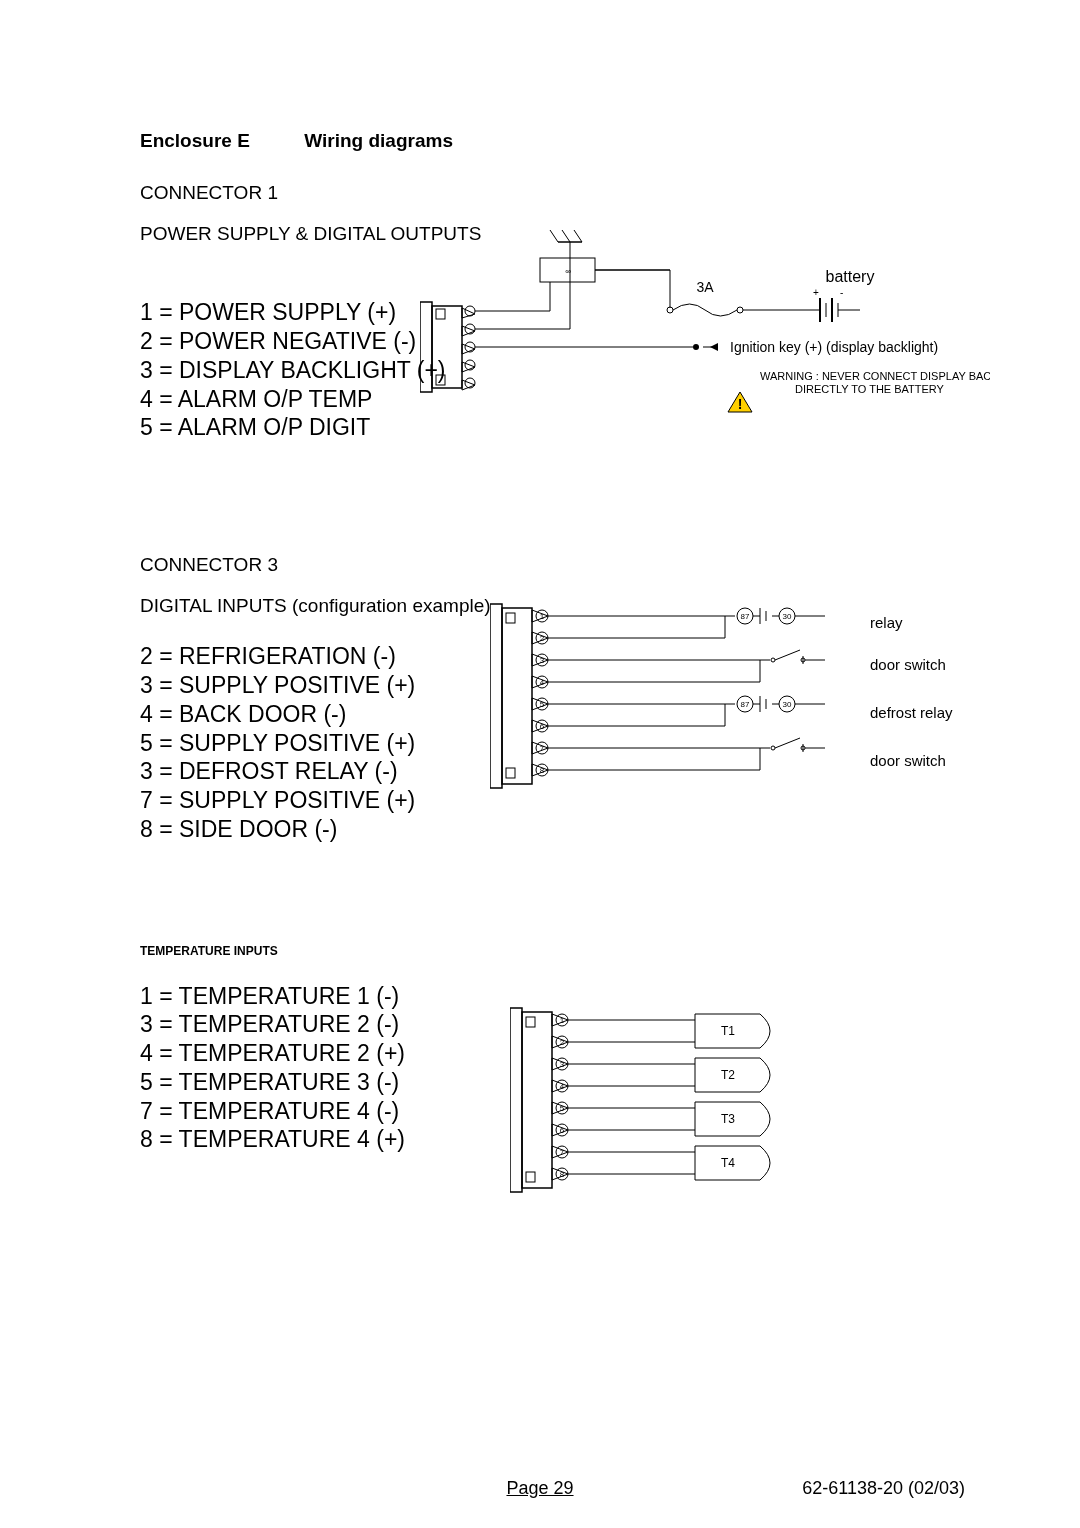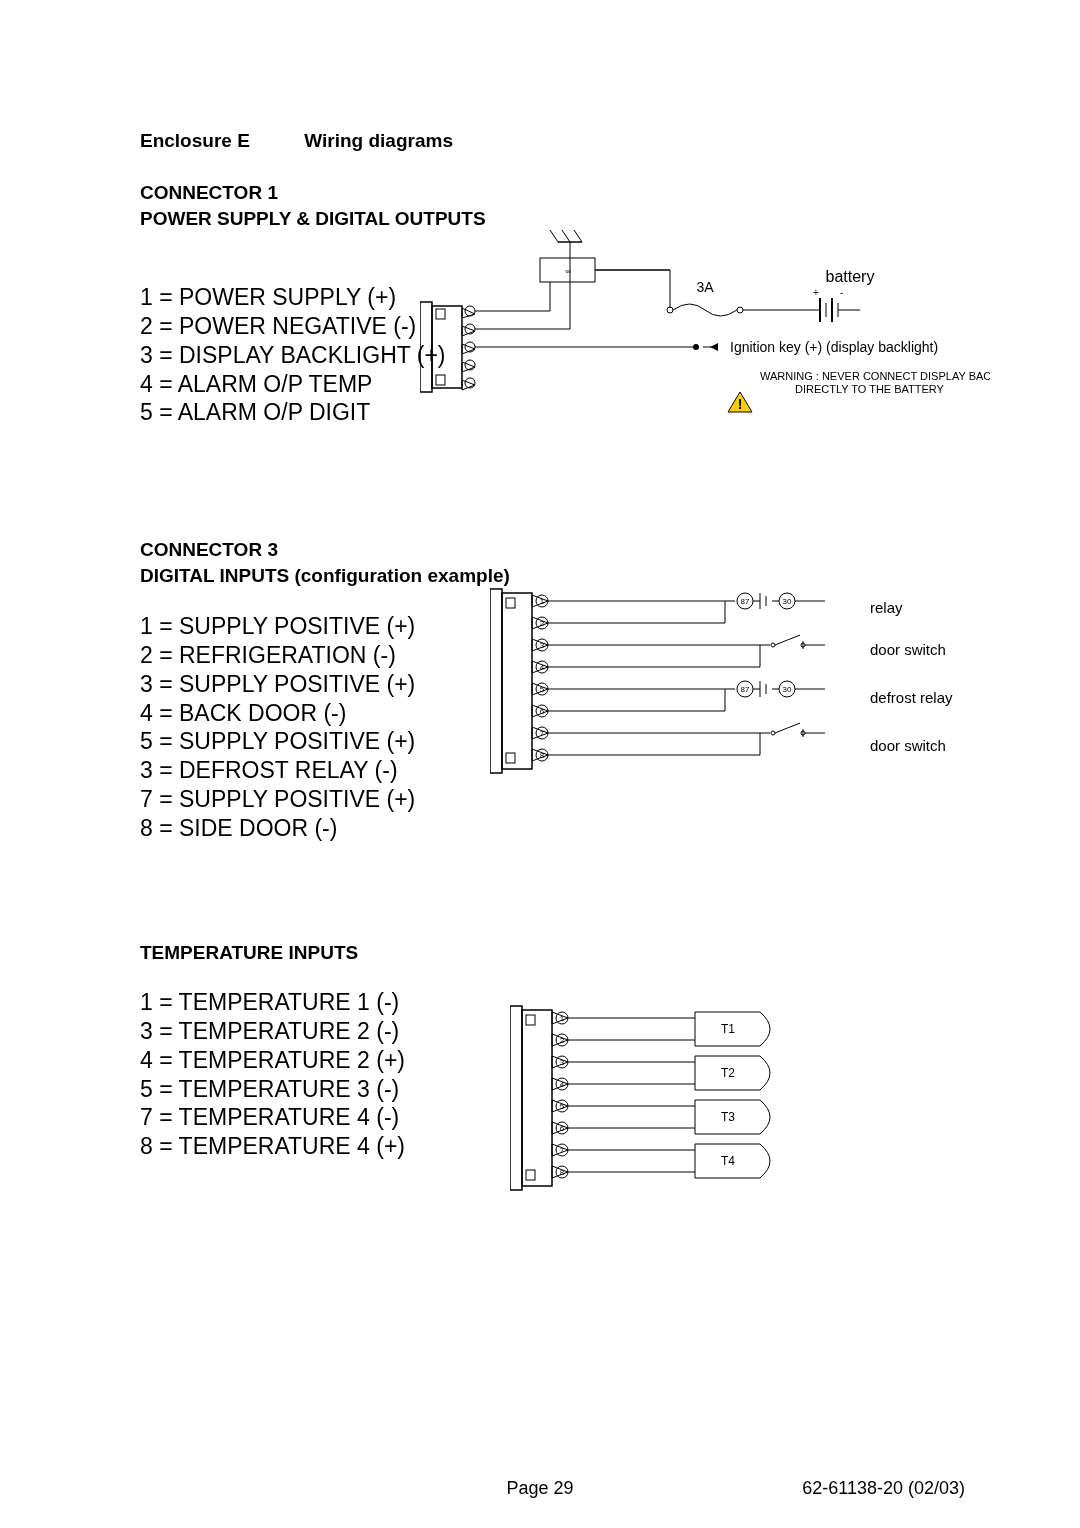--- a/index.html
+++ b/index.html
@@ -23,23 +23,24 @@
       font-size: 19px;
       display: inline-block;
       margin-right: 50px;
     }
     .section-title {
       font-weight: bold;
       font-size: 19px;
       display: inline-block;
     }
     .connector-heading {
-      font-weight: bold;
+      font-weight: normal;
       font-size: 19px;
       line-height: 1.35;
+      margin-top: 15px;
     }
     .pin-list {
       font-size: 23px;
       line-height: 1.25;
       margin-top: 24px;
     }
     .section {
       position: relative;
       margin-bottom: 90px;
     }
@@ -50,20 +51,21 @@
       position: absolute;
       bottom: 50px;
       left: 0;
       width: 100%;
       font-size: 18px;
     }
     .footer-center {
       position: absolute;
       left: 50%;
       transform: translateX(-50%);
+      text-decoration: underline;
     }
     .footer-right {
       position: absolute;
       right: 115px;
     }
     svg text {
       font-family: Arial, Helvetica, sans-serif;
     }
   </style>
 </head>
@@ -155,21 +157,20 @@
     </g>
     <text x="340" y="150" font-size="11">WARNING : NEVER CONNECT DISPLAY BACKLIGHT</text>
     <text x="375" y="163" font-size="11">DIRECTLY TO THE BATTERY</text>
   </svg>
 </div>
 
 <div class="section" style="margin-bottom:100px;">
   <div class="connector-heading">CONNECTOR 3</div>
   <div class="connector-heading">DIGITAL INPUTS (configuration example)</div>
   <div class="pin-list">
-    <div>1 = SUPPLY POSITIVE (+)</div>
     <div>2 = REFRIGERATION (-)</div>
     <div>3 = SUPPLY POSITIVE (+)</div>
     <div>4 = BACK DOOR (-)</div>
     <div>5 = SUPPLY POSITIVE (+)</div>
     <div>3 = DEFROST RELAY (-)</div>
     <div>7 = SUPPLY POSITIVE (+)</div>
     <div>8 = SIDE DOOR (-)</div>
   </div>
 
   <svg class="diagram" width="480" height="210" style="top:46px; left:350px;">
@@ -253,21 +254,21 @@
       <line x1="285" y1="150" x2="310" y2="140" stroke="#000"></line>
       <circle cx="313" cy="150" r="2" fill="none" stroke="#000"></circle>
       <line x1="313" y1="146" x2="313" y2="154" stroke="#000"></line>
     </g>
     <line x1="315" y1="150" x2="335" y2="150" stroke="#000"></line>
     <text x="380" y="168" font-size="15">door switch</text>
   </svg>
 </div>
 
 <div class="section">
-  <div class="connector-heелектро" style="font-weight:bold;font-size:19px;">TEMPERATURE INPUTS</div>
+  <div class="connector-heелектро" style="font-weight:bold;font-size:12px;">TEMPERATURE INPUTS</div>
   <div class="pin-list">
     <div>1 = TEMPERATURE 1 (-)</div>
     <div>3 = TEMPERATURE 2 (-)</div>
     <div>4 = TEMPERATURE 2 (+)</div>
     <div>5 = TEMPERATURE 3 (-)</div>
     <div>7 = TEMPERATURE 4 (-)</div>
     <div>8 = TEMPERATURE 4 (+)</div>
   </div>
 
   <svg class="diagram" width="340" height="205" style="top:60px; left:370px;">

